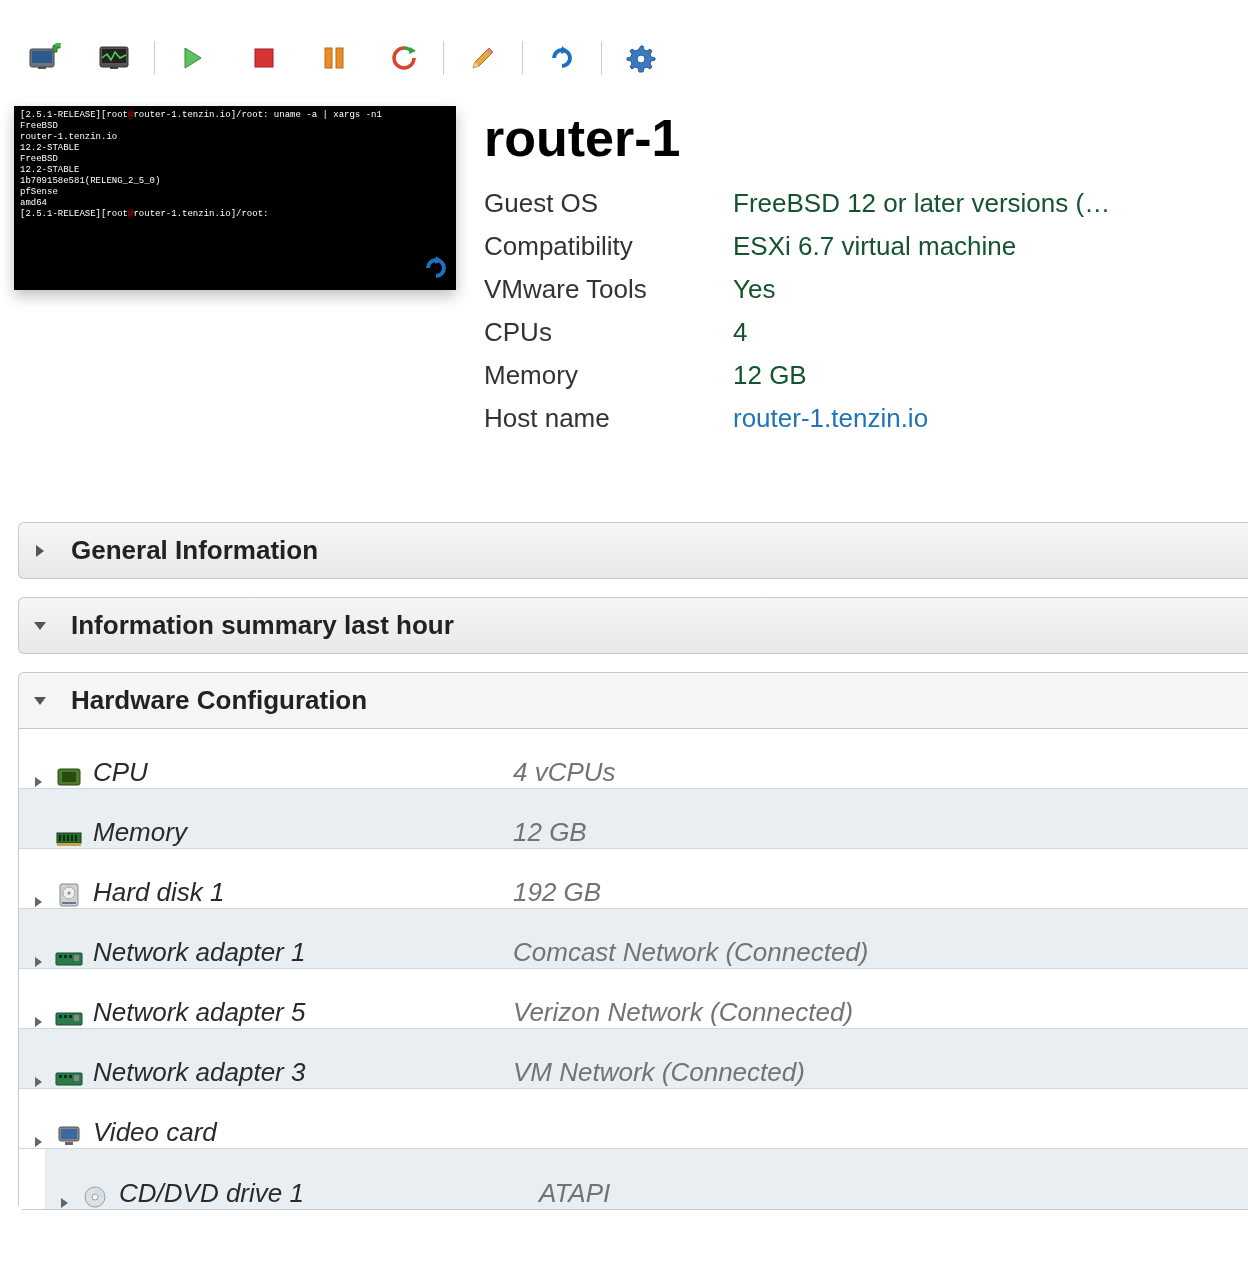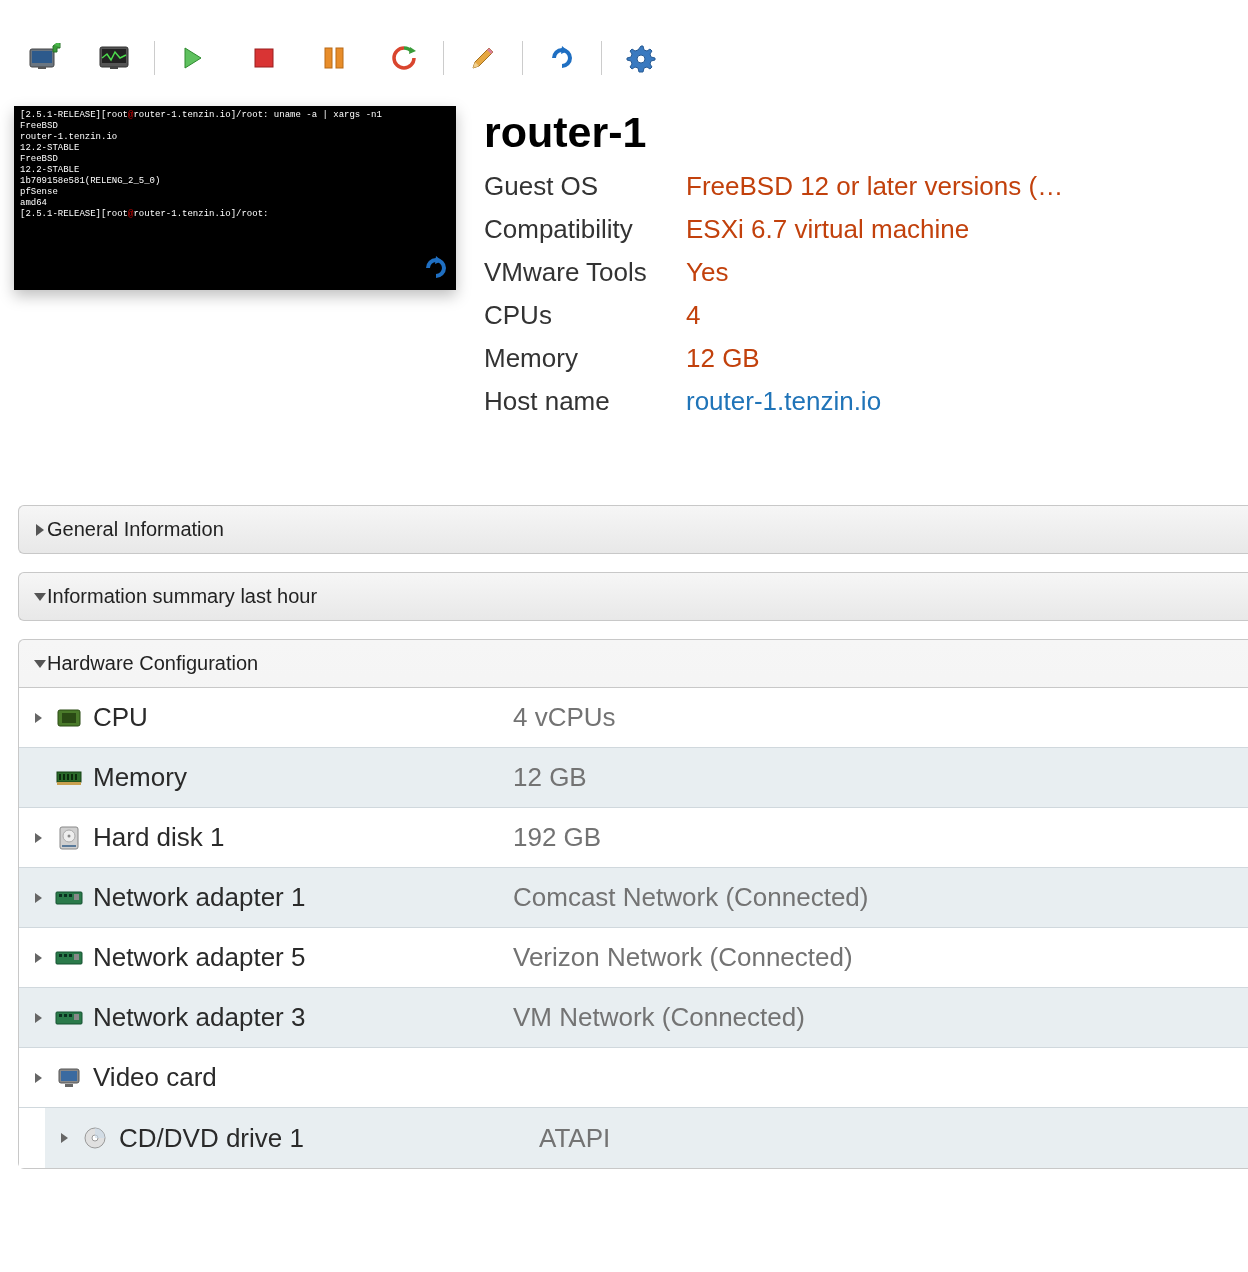--- a/index.html
+++ b/index.html
@@ -52,36 +52,37 @@
   .console-preview .refresh-corner {
     position: absolute;
     bottom: 4px;
     right: 6px;
   }
   .vm-info {
     padding: 0 0 0 28px;
     flex: 1;
   }
   .vm-name {
-    font-size: 43px;
+    font-size: 52px;
     font-weight: 700;
     color: #000;
-    margin: 2px 0 14px 0;
+    margin: 2px 0 20px 0;
   }
   .vm-prop-row {
     display: flex;
     margin-bottom: 12px;
+    gap: 47px;
   }
   .vm-prop-label {
     width: 202px;
     color: #333;
   }
   .vm-prop-value {
     flex: 1;
-    color: #c2410c;
+    color: #14532d;
     white-space: nowrap;
     overflow: hidden;
     text-overflow: ellipsis;
   }
   .link { color: #2074b8; }
   .panels {
     padding: 76px 0 0 18px;
   }
   .panel {
     border: 1px solid #c8c8c8;
@@ -90,35 +91,36 @@
     background: linear-gradient(#f6f6f6, #e8e8e8);
     margin-bottom: 18px;
   }
   .panel-header {
     display: flex;
     align-items: center;
     padding: 12px 14px;
     cursor: pointer;
   }
   .panel-title {
-    font-size: 20px;
-    font-weight: 400;
+    font-size: 26px;
+    font-weight: 700;
     color: #222;
-    margin-left: 0;
+    margin-left: 24px;
   }
   .panel.hw .panel-header {
     border-bottom: 1px solid #c8c8c8;
   }
   .hw-rows { background: #fff; }
   .hw-row {
     display: flex;
-    align-items: center;
+    align-items: flex-end;
     height: 60px;
     border-bottom: 1px solid #d0d8dd;
     padding-left: 8px;
+    font-style: italic;
   }
   .hw-row:nth-child(even) { background: #e8eef1; }
   .hw-row:nth-child(odd) { background: #fff; }
   .hw-caret {
     width: 24px;
     display: flex;
     justify-content: center;
   }
   .hw-icon {
     width: 36px;

